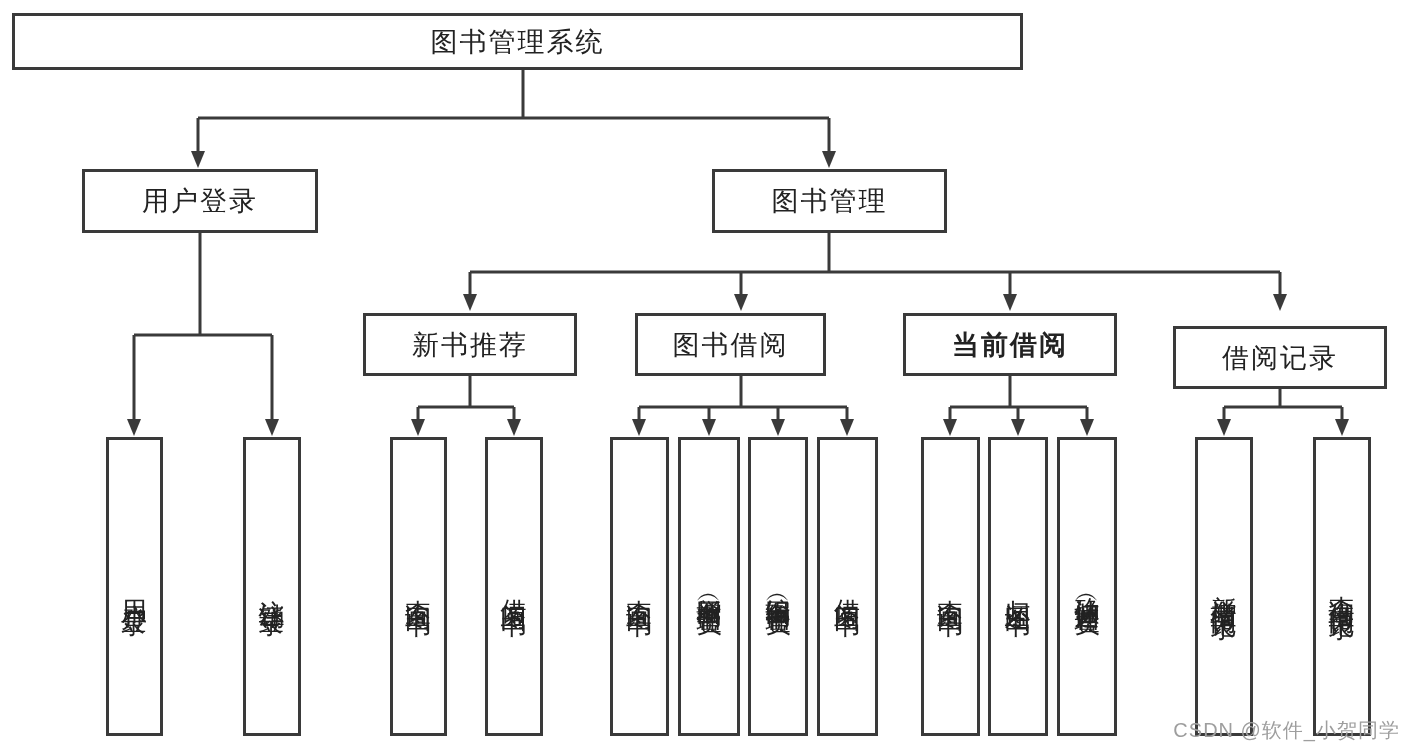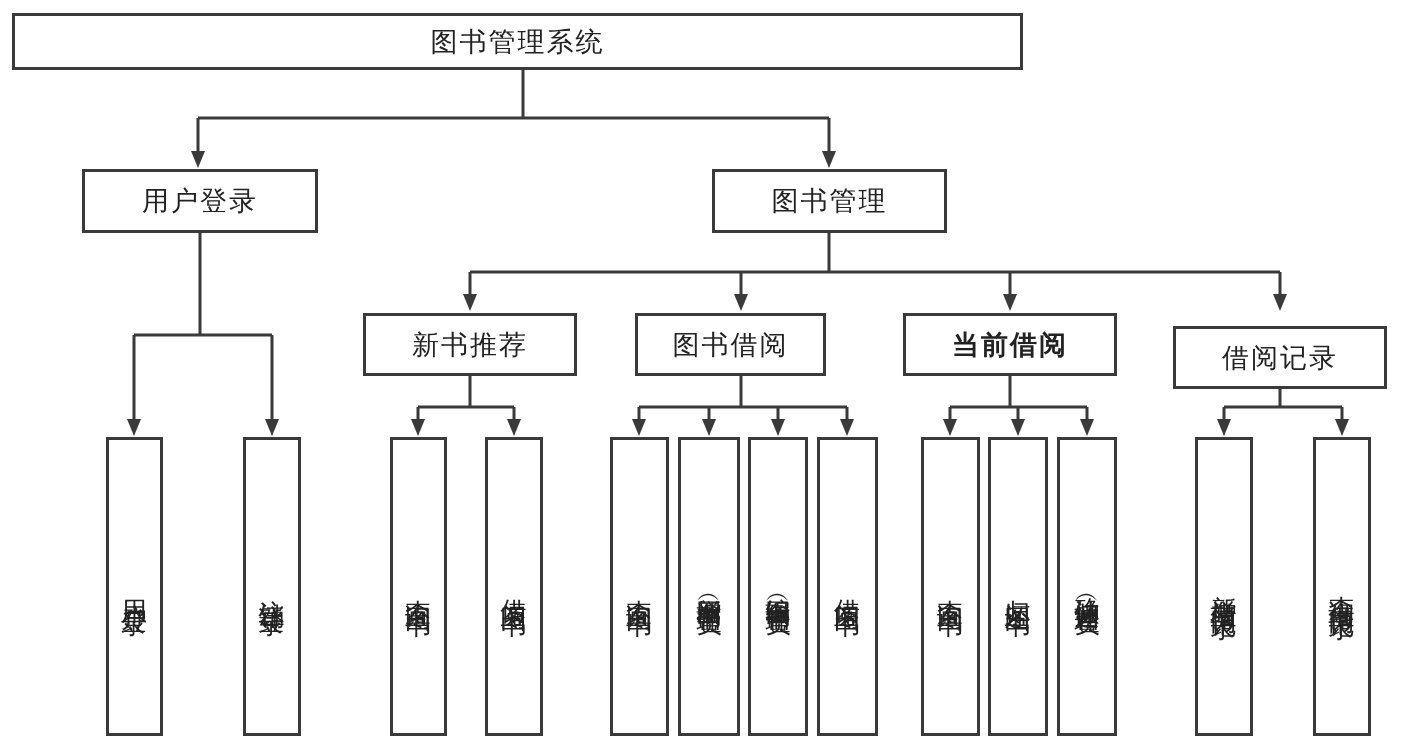--- a/index.html
+++ b/index.html
@@ -185,13 +185,14 @@
   <div class="node vnode" id="n-cb-confirm">
     <span class="vtext long">确认归还（管理员）</span>
   </div>
   <div class="node vnode" id="n-br-add">
     <span class="vtext">新增借阅记录</span>
   </div>
   <div class="node vnode" id="n-br-query">
     <span class="vtext">查询借阅记录</span>
   </div>
 
+  <div id="watermark">CSDN @软件_小贺同学</div>
 </div>
 
 </body></html>

